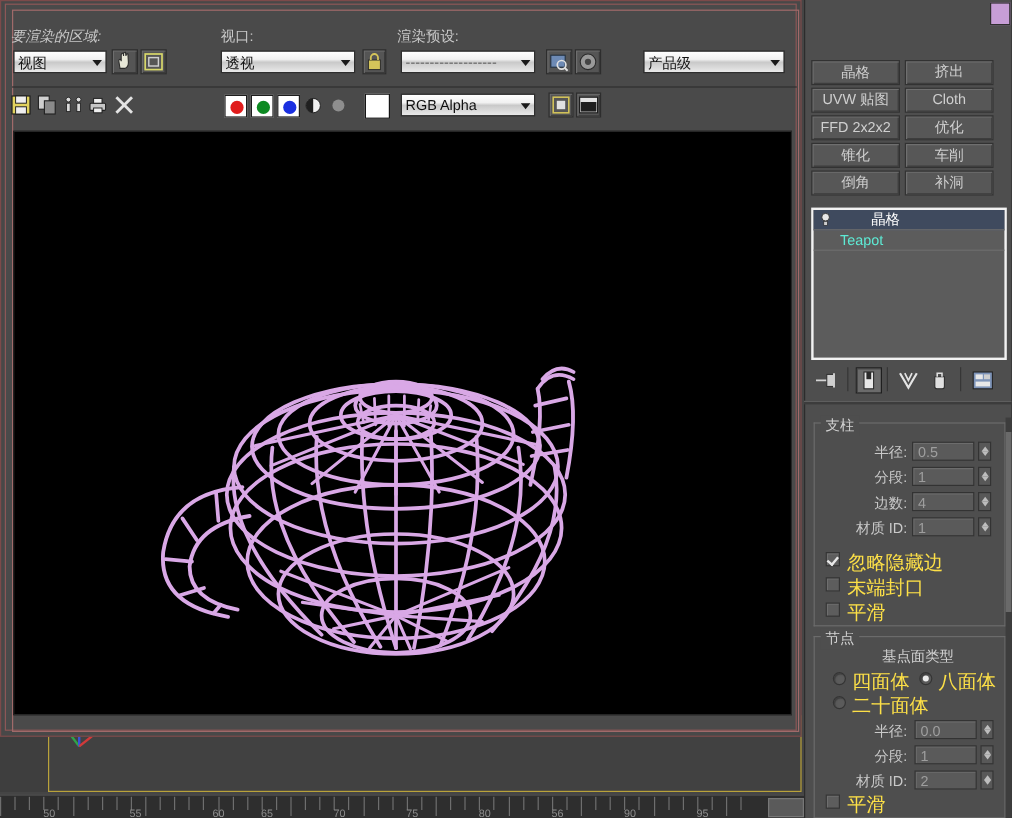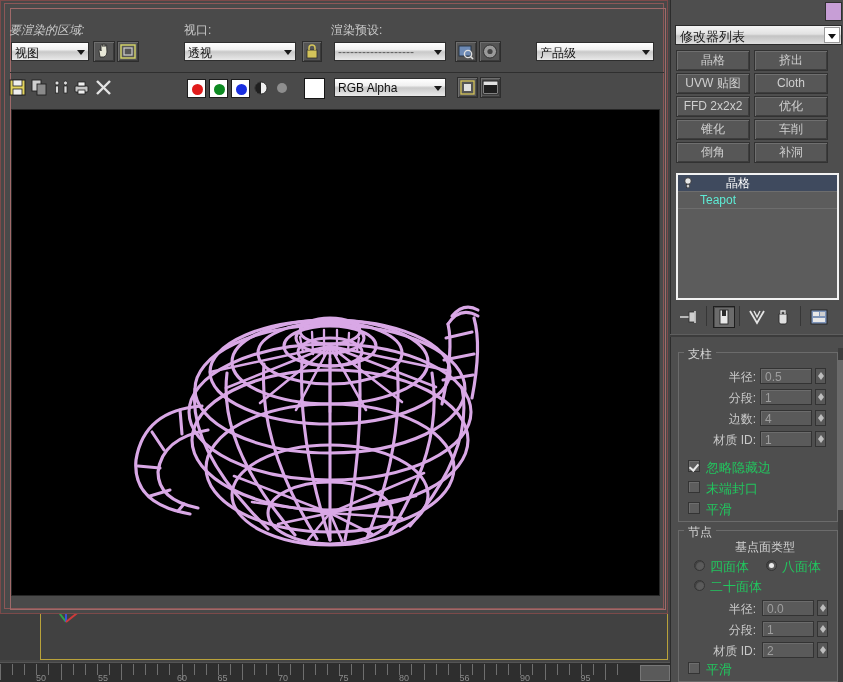--- a/index.html
+++ b/index.html
@@ -109,21 +109,21 @@
             border-left:3px solid transparent;border-right:3px solid transparent;
             border-bottom:4px solid #bdbdbd;}
   .spin .sp:after{content:"";position:absolute;left:2px;bottom:3px;width:0;height:0;
             border-left:3px solid transparent;border-right:3px solid transparent;
             border-top:4px solid #bdbdbd;}
   .cbx{position:absolute;width:12px;height:12px;box-sizing:border-box;background:#5d5d5d;
        border:1px solid #343434;box-shadow:inset 1px 1px 0 #6e6e6e;}
   .cbx.ck:after{content:"";position:absolute;left:2px;top:1px;width:4px;height:7px;
        border-right:2px solid #e8e8e8;border-bottom:2px solid #e8e8e8;
        transform:rotate(40deg);}
-  .cbl{position:absolute;font-size:13px;color:#22c55e;white-space:nowrap;}
+  .cbl{position:absolute;font-size:16px;color:#fde047;white-space:nowrap;}
   .rdo{position:absolute;width:11px;height:11px;border-radius:50%;background:#5b5b5b;
        border:1px solid #343434;box-sizing:border-box;box-shadow:inset 1px 1px 1px #3d3d3d;}
   .rdo.on:after{content:"";position:absolute;left:2px;top:2px;width:5px;height:5px;
        border-radius:50%;background:#ececec;}
   .ctr{position:absolute;font-size:12px;color:#d2d2d2;text-align:center;white-space:nowrap;}
   .scrollbar{position:absolute;right:0;top:348px;width:5px;height:334px;background:#3d3d3d;}
   .scrollthumb{position:absolute;right:0;top:360px;width:5px;height:150px;background:#6a6a6a;}
 </style>
 </head>
 <body>
@@ -189,21 +189,21 @@
         <div class="tl-tick" style="left: 544.5px; height: 16px;"></div>
         <div class="tl-tick" style="left: 556.6px; height: 11px;"></div>
         <div class="tl-tick" style="left: 568.7px; height: 11px;"></div>
         <div class="tl-tick" style="left: 580.8px; height: 11px;"></div>
         <div class="tl-tick" style="left: 592.9px; height: 11px;"></div>
         <div class="tl-tick" style="left: 605px; height: 16px;"></div>
         <div class="tl-tick" style="left: 617.1px; height: 11px;"></div>
       </div>
     <div id="tl-nums">
         <div class="tl-num" style="left: 36px;">50</div>
-        <div class="tl-num" style="left: 98px;">55</div>
+        <div class="tl-num" style="left: 108px;">55</div>
         <div class="tl-num" style="left: 157px; padding-left: 20px;">60</div>
         <div class="tl-num" style="left: 217.5px;">65</div>
         <div class="tl-num" style="left: 278px;">70</div>
         <div class="tl-num" style="left: 338.5px;">75</div>
         <div class="tl-num" style="left: 399px;">80</div>
         <div class="tl-num" style="left: 459.5px;">56</div>
         <div class="tl-num" style="left: 520px;">90</div>
         <div class="tl-num" style="left: 580.5px;">95</div>
         <div class="tl-num" style="left: 641px;">100</div>
       </div>
@@ -428,27 +428,23 @@
               <path d="M138 386 L158 380"></path>
             <path d="M166 401 L172 394"></path>
           </g>
         </svg>
       </div>
     </div>
   </div>
 
   <div class="cp">
     <div class="colorchip"></div>
-    <div class="modlist">
-      <span>修改器列表</span>
-      <span class="arw2"></span>
-    </div>
     <div id="modbtns">
         <div class="mbtn" style="left: 5px; top: 50px;">晶格</div>
-        <div class="mbtn" style="left: 83px; top: 50px;">挤出</div>
+        <div class="mbtn" style="left: 83px; top: 50px; font-family: Liberation Mono, monospace;">挤出</div>
         <div class="mbtn" style="left: 5px; top: 73px;">UVW 贴图</div>
         <div class="mbtn" style="left: 83px; top: 73px;">Cloth</div>
         <div class="mbtn" style="left: 5px; top: 96px;">FFD 2x2x2</div>
         <div class="mbtn" style="left: 83px; top: 96px;">优化</div>
         <div class="mbtn" style="left: 5px; top: 119px;">锥化</div>
         <div class="mbtn" style="left: 83px; top: 119px;">车削</div>
         <div class="mbtn" style="left: 5px; top: 142px;">倒角</div>
         <div class="mbtn" style="left: 83px; top: 142px;">补洞</div>
       </div>
   </div>

